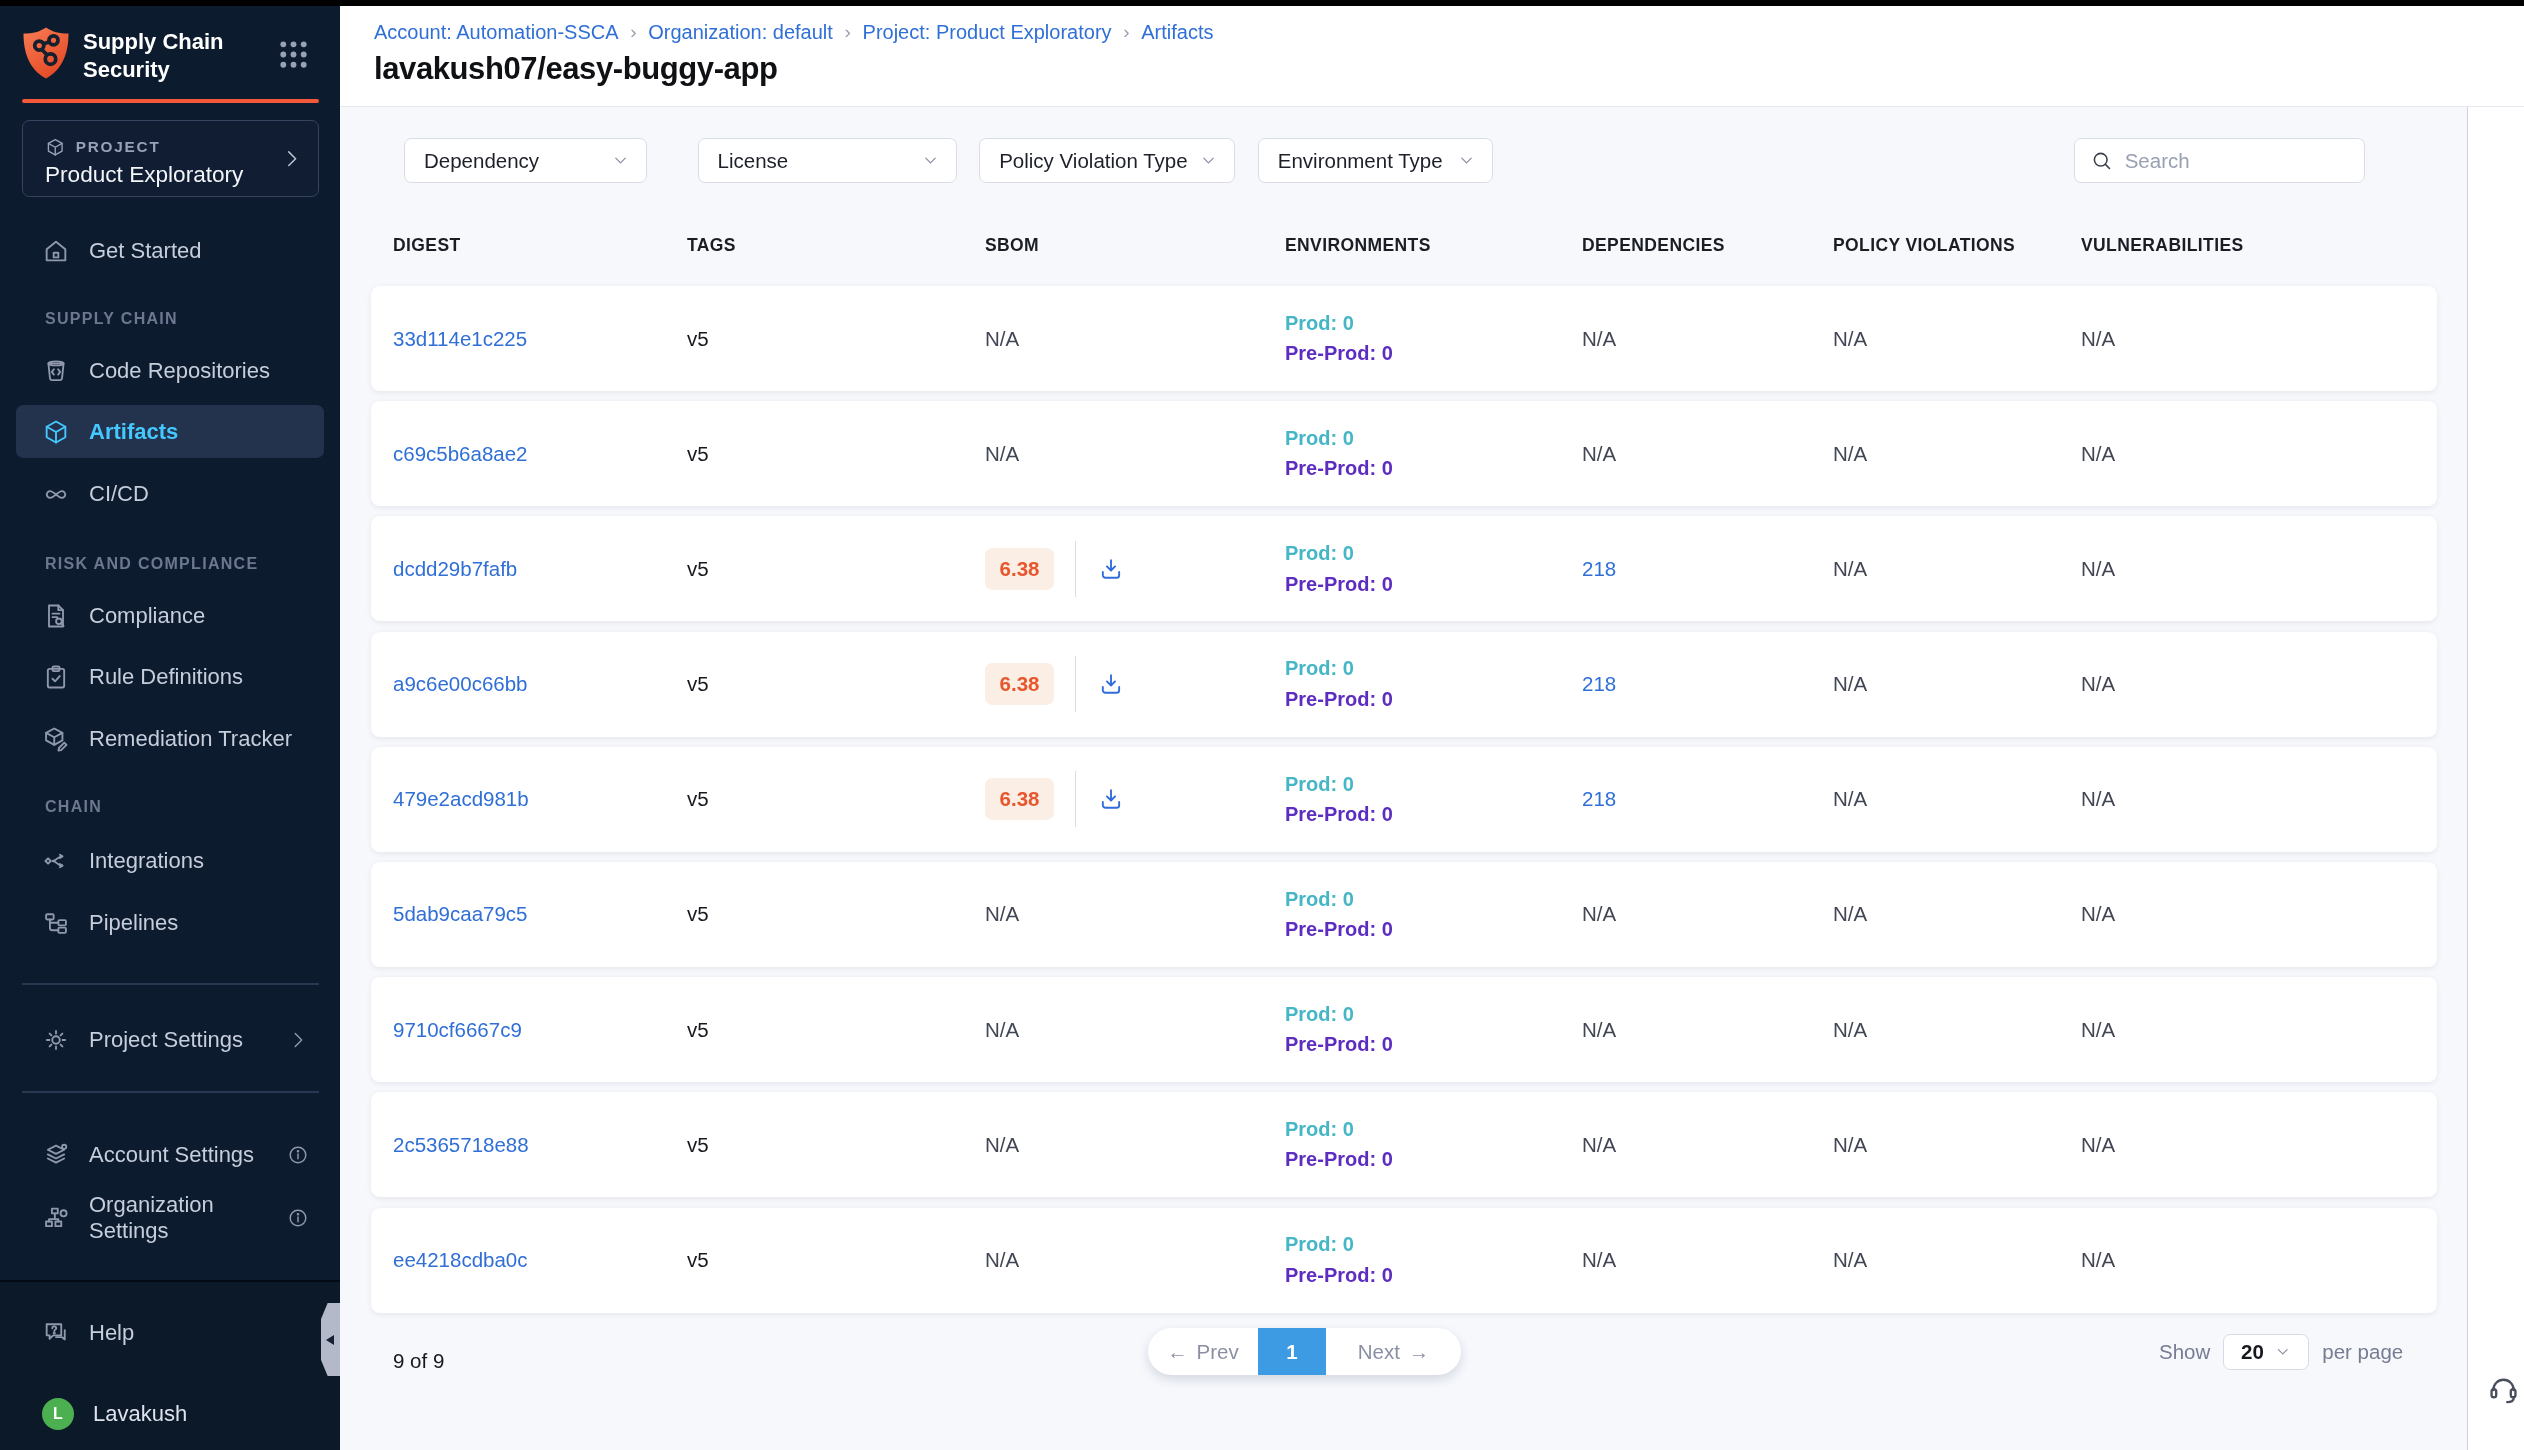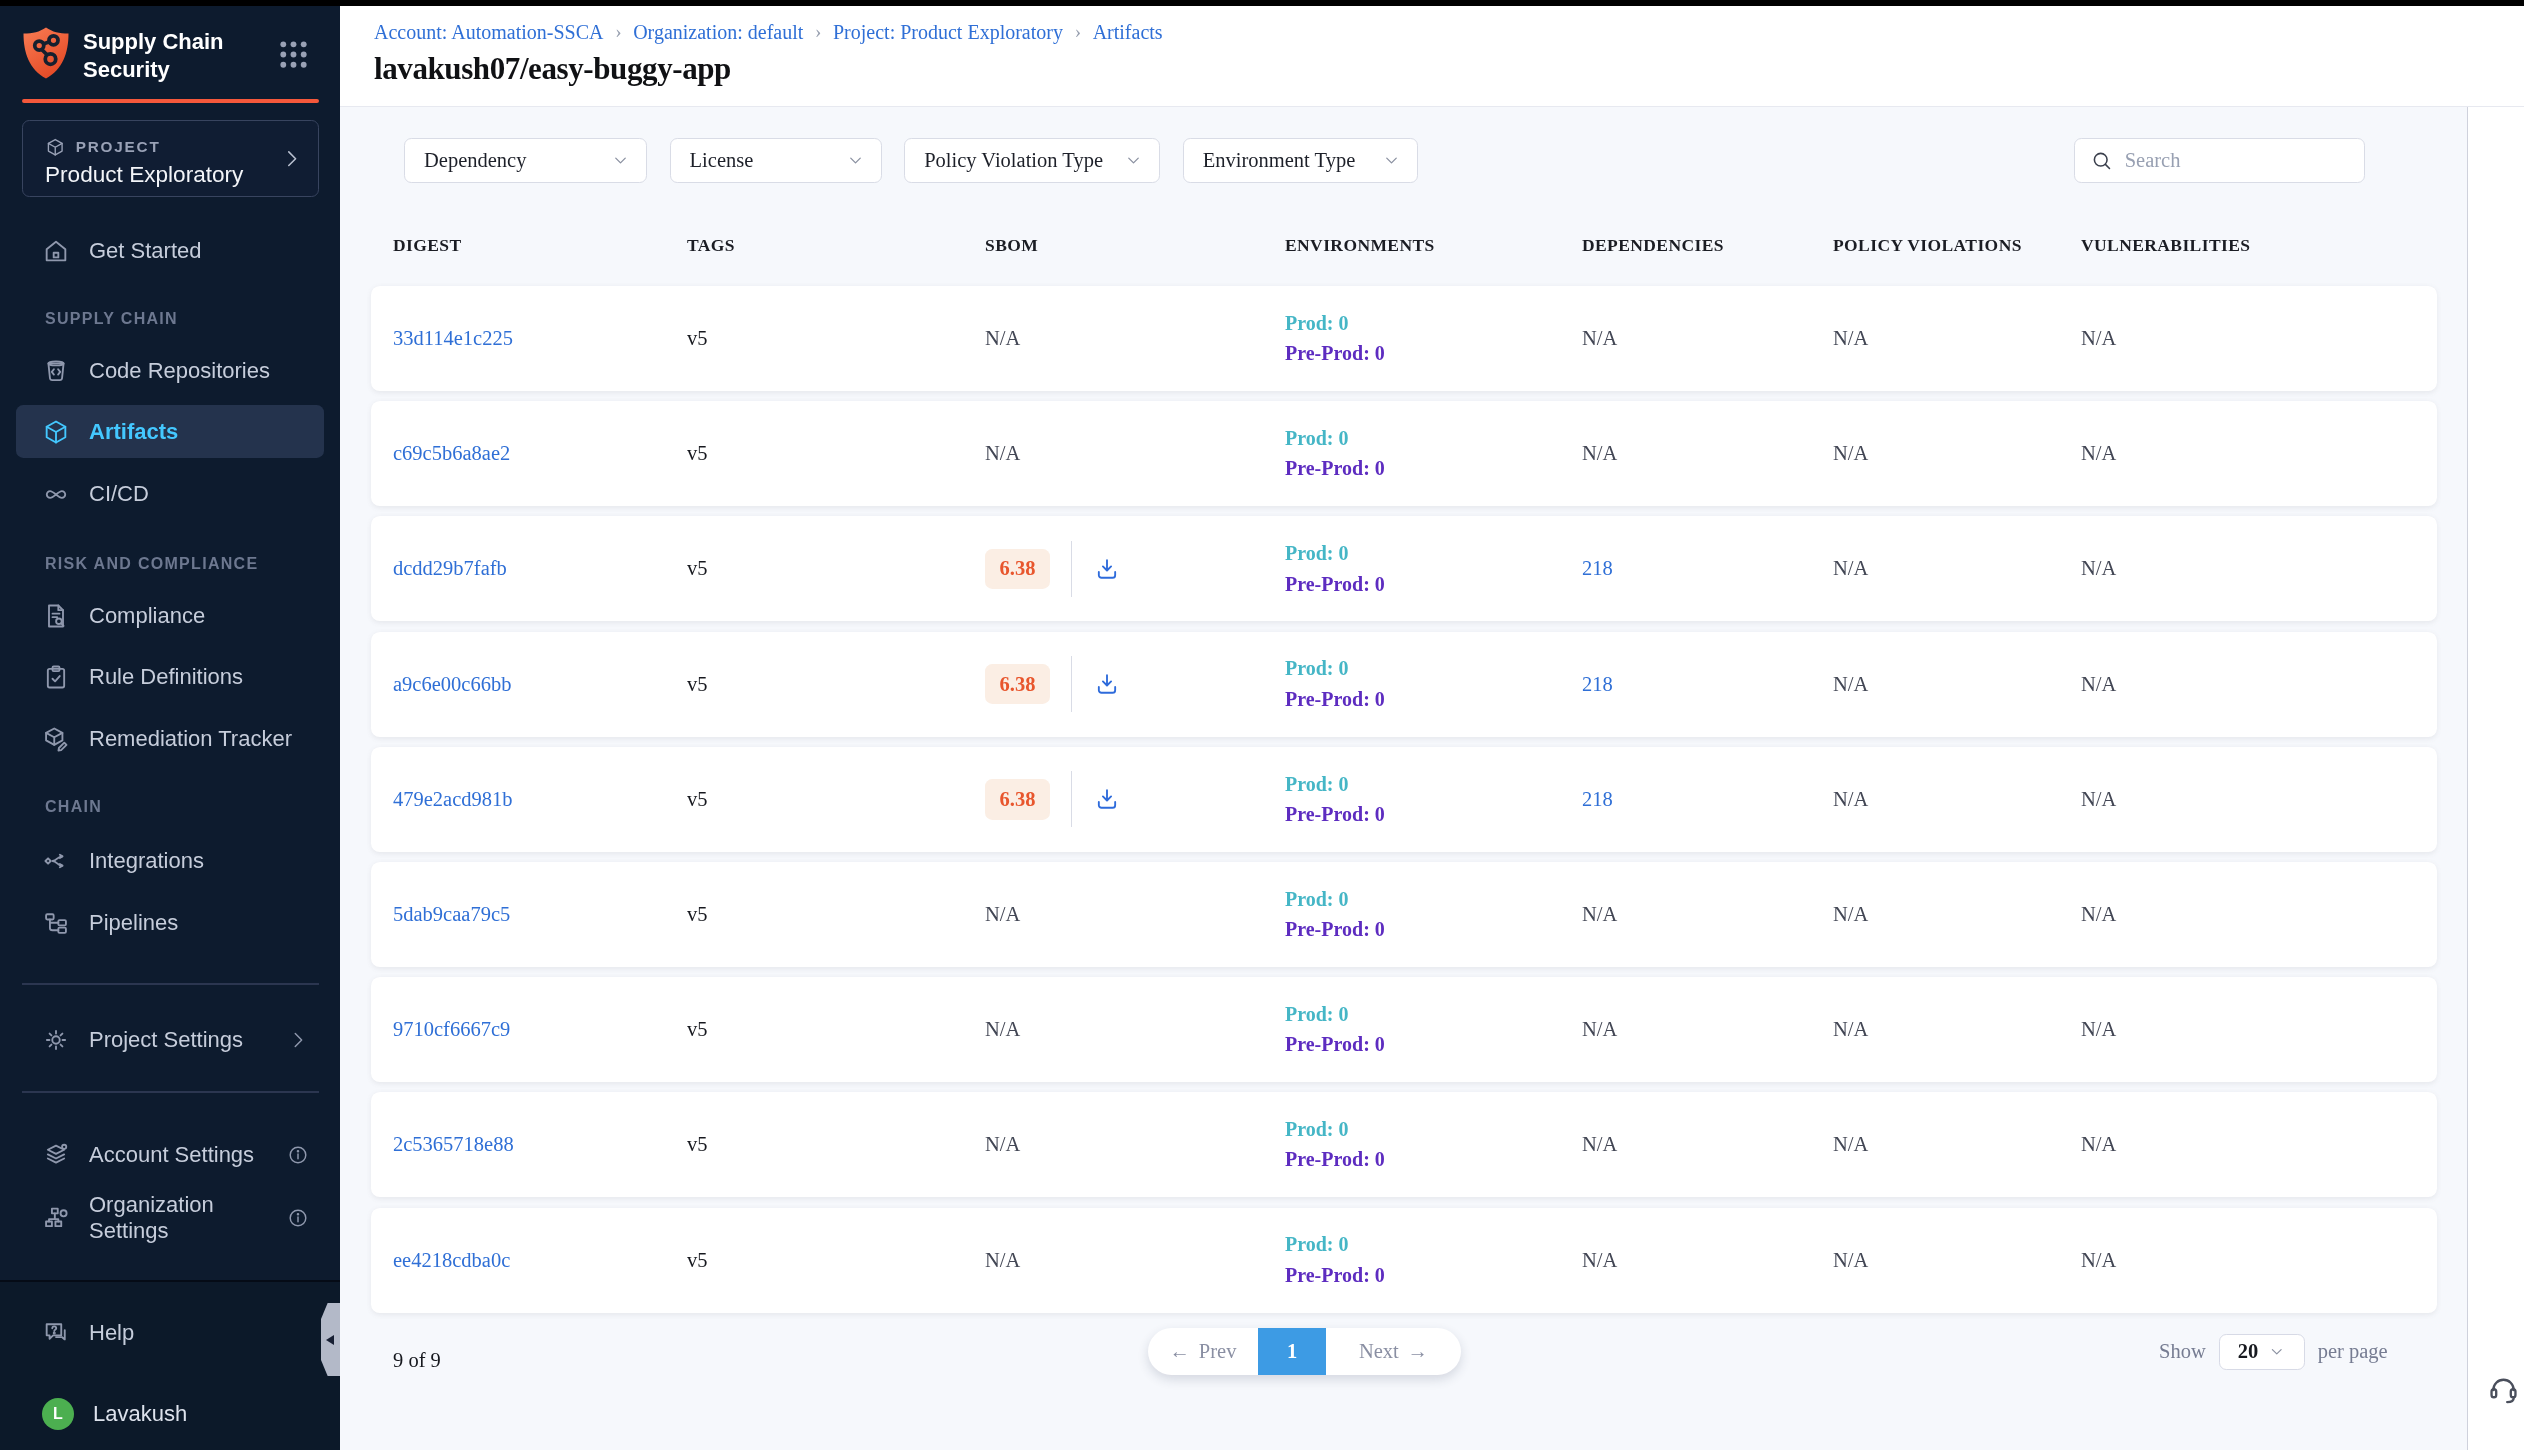--- a/index.html
+++ b/index.html
@@ -31,33 +31,33 @@
   .nav-section { position:absolute; left:45px; font-size:16px; font-weight:600; letter-spacing:1.3px; color:#6d7890; }
   .nav-divider { position:absolute; left:22px; width:297px; height:1.5px; background:#2b3650; }
   .nav-item .trail { margin-left:auto; width:22px; height:22px; color:#8f98ad; flex:0 0 22px; }
 
   .sidebar-bottom { position:absolute; left:0; top:1280px; width:340px; height:171px; background:#0c1929; border-top:2.2px solid #050b16; }
   .avatar { width:32px; height:32px; border-radius:50%; background:#4caf50; color:#fff; display:flex; align-items:center; justify-content:center; font-size:16px; font-weight:700; flex:0 0 32px; }
   .collapse-handle { position:absolute; right:0; top:1303px; width:19px; height:73px; background:#b3b9c8; clip-path:polygon(100% 0,100% 100%,35% 100%,0 78%,0 22%,35% 0); z-index:20; cursor:pointer; }
   .collapse-handle:after { content:""; position:absolute; left:5.1px; top:32px; border-right:8.8px solid #171f33; border-top:5.8px solid transparent; border-bottom:5.8px solid transparent; }
 
   
-  .main { position:absolute; left:340px; top:0; width:2184px; height:1451px; background:#f6f8fc;font-family:Liberation Serif, serif; }
+  .main { position:absolute; left:340px; top:0; width:2184px; height:1451px; background:#f6f8fc; }
   .header { position:absolute; left:0; top:0; width:2184px; height:107px; background:#fff; border-bottom:1.5px solid #e7e9f0; }
   .breadcrumb { position:absolute; left:34px; top:20.5px; display:flex; align-items:center; gap:11.7px; font-size:20px; }
   .breadcrumb a { color:#2f6fd6; text-decoration:none; cursor:pointer; }
   .crumb-sep { color:#98a0b0; font-size:19px; }
   .page-title { position:absolute; left:34px; top:51px; font-size:31px; font-weight:700; color:#101114; letter-spacing:-0.4px; }
 
   .right-strip { position:absolute; left:2127px; top:107px; width:58px; height:1344px; background:#fff; border-left:1.5px solid #cfd1dc; }
 
   .filters { position:absolute; left:32px; top:138px; display:flex; gap:22.6px;padding-left:32px; }
   .dropdown { height:45px; background:#fff; border:1.5px solid #d9dce6; border-radius:7.3px; display:flex; align-items:center; justify-content:space-between; padding:0 16px 0 19px; font-size:20.5px; color:#1d2029; cursor:pointer; }
   .dropdown svg { width:19px; height:19px; color:#8a90a0; }
-  .dd-dependency { width:243px; } .dd-license { width:212px; } .dd-policy { width:256px; } .dd-env { width:235px; }
+  .dd-dependency { width:243px; } .dd-license { width:259px;margin-left:28px; } .dd-policy { width:256px; } .dd-env { width:235px; }
 
   .searchbox { position:absolute; left:1734px; top:138px; width:291px; height:45px; background:#fff; border:1.5px solid #d9dce6; border-radius:7.3px; display:flex; align-items:center; padding:0 14.6px; gap:11.7px; }
   .searchbox svg { width:23.4px; height:23.4px; color:#3a3f4c; flex:0 0 23.4px; }
   .searchbox input { border:none; outline:none; font-size:20.5px; color:#1d2029; width:100%; background:transparent; font-family:inherit; }
   .searchbox input::placeholder { color:#98a0b2; }
 
   .grid-cols { display:grid; grid-template-columns:294px 298px 300px 297px 251px 248px auto; }
   .thead { position:absolute; left:31px; top:235px; width:2066px; }
   .thead .th { padding-left:22px; font-size:17.5px; font-weight:700; letter-spacing:0.4px; color:#1b1d24; }
 

